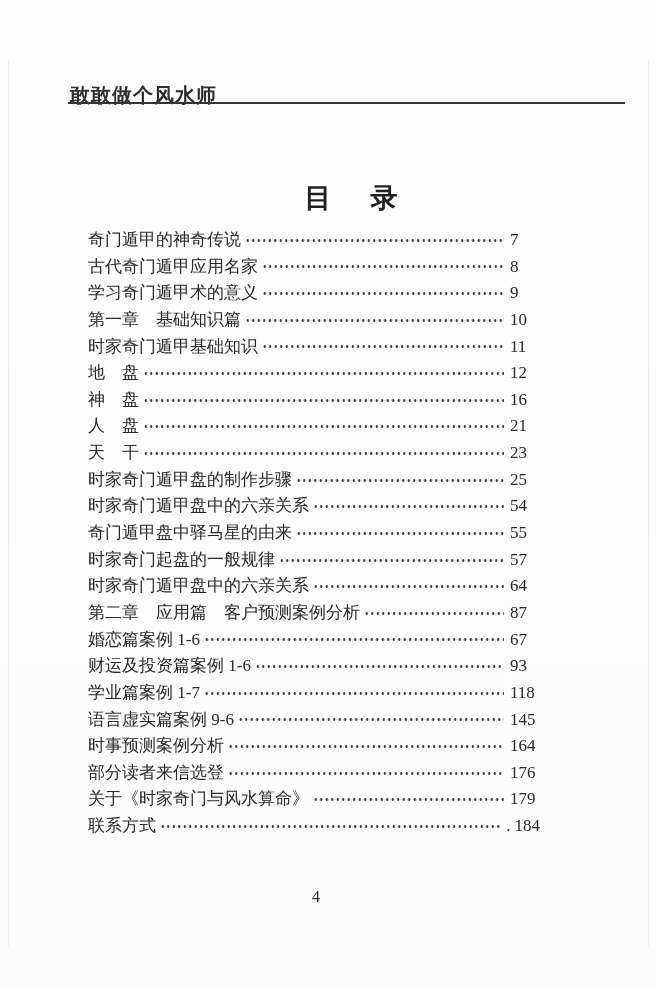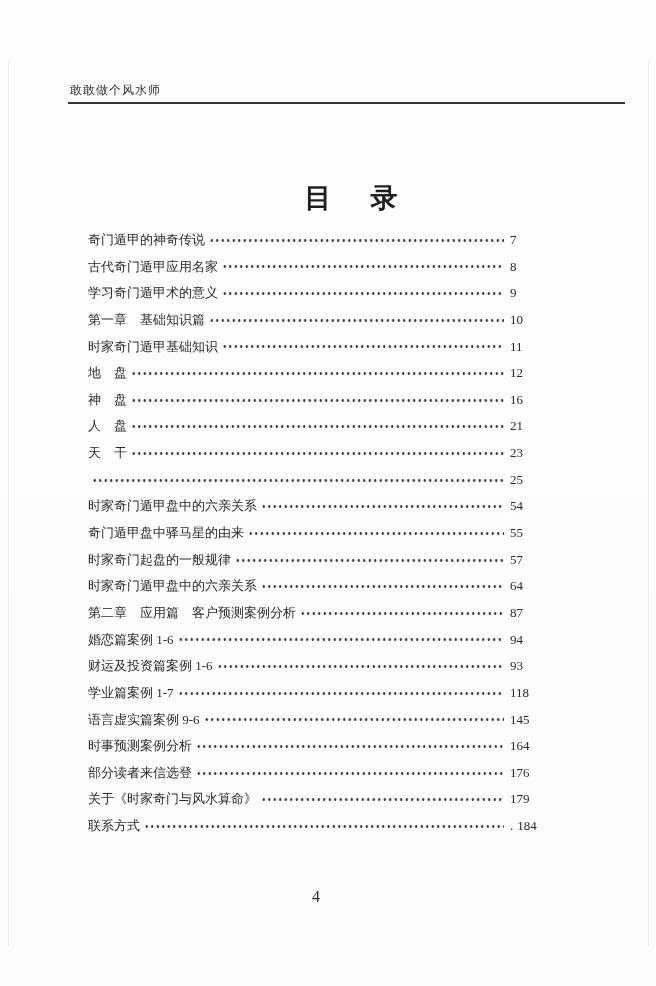--- a/index.html
+++ b/index.html
@@ -17,24 +17,25 @@
   .page {
     position: relative;
     width: 656px;
     height: 986px;
     background: linear-gradient(180deg, #fdfdfd 0%, #fcfcfc 100%);
   }
   .running-header {
     position: absolute;
     left: 70px;
     top: 82px;
-    font-size: 12px;
+    font-size: 20px;
     letter-spacing: 1px;
     color: #2e2e2e;
     white-space: nowrap;
+    font-weight: bold;
   }
   .header-rule {
     position: absolute;
     left: 68px;
     top: 102px;
     width: 557px;
     height: 2px;
     background: #343434;
   }
   .page-title {
@@ -55,21 +56,21 @@
   .toc {
     position: absolute;
     left: 88px;
     top: 227px;
     width: 452px;
   }
   .toc-row {
     display: flex;
     align-items: center;
     height: 26.65px;
-    font-size: 13px;
+    font-size: 17px;
     line-height: 26.65px;
     color: #2a2a2a;
     white-space: pre;
   }
   .toc-row .t {
     flex: none;
     white-space: pre;
   }
   .toc-row .leader {
     flex: 1;
@@ -170,20 +171,21 @@
     <span class="num"><span class="npfx"></span><span class="pg">21</span></span>
   </div>
 
   <div class="toc-row">
     <span class="t">天　干</span>
     <span class="leader"></span>
     <span class="num"><span class="npfx"></span><span class="pg">23</span></span>
   </div>
 
   <div class="toc-row">
+    <span class="t">时家奇门遁甲盘的制作步骤</span>
     <span class="leader"></span>
     <span class="num"><span class="npfx"></span><span class="pg">25</span></span>
   </div>
 
   <div class="toc-row">
     <span class="t">时家奇门遁甲盘中的六亲关系</span>
     <span class="leader"></span>
     <span class="num"><span class="npfx"></span><span class="pg">54</span></span>
   </div>
 
@@ -207,21 +209,21 @@
 
   <div class="toc-row">
     <span class="t">第二章　应用篇　客户预测案例分析</span>
     <span class="leader"></span>
     <span class="num"><span class="npfx"></span><span class="pg">87</span></span>
   </div>
 
   <div class="toc-row">
     <span class="t">婚恋篇案例 1-6</span>
     <span class="leader"></span>
-    <span class="num"><span class="npfx"></span><span class="pg">94</span></span>
+    <span class="num"><span class="npfx"></span><span class="pg">67</span></span>
   </div>
 
   <div class="toc-row">
     <span class="t">财运及投资篇案例 1-6</span>
     <span class="leader"></span>
     <span class="num"><span class="npfx"></span><span class="pg">93</span></span>
   </div>
 
   <div class="toc-row">
     <span class="t">学业篇案例 1-7</span>

